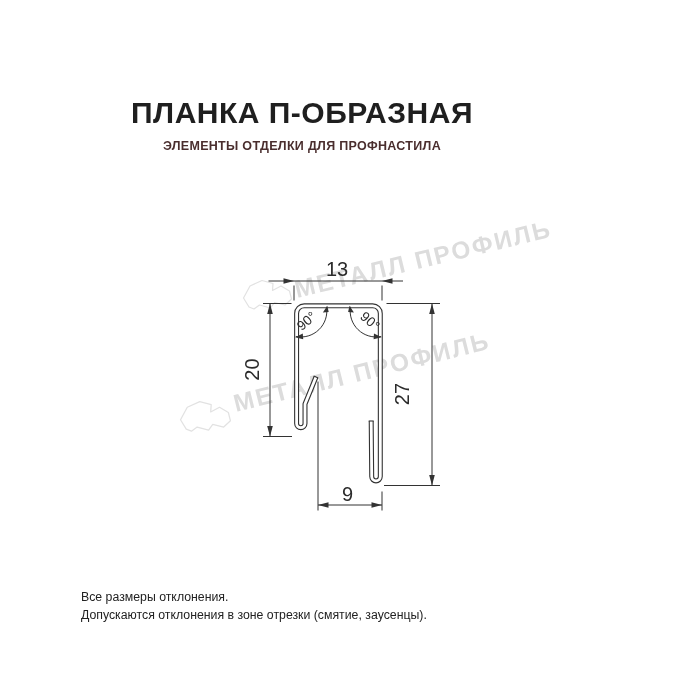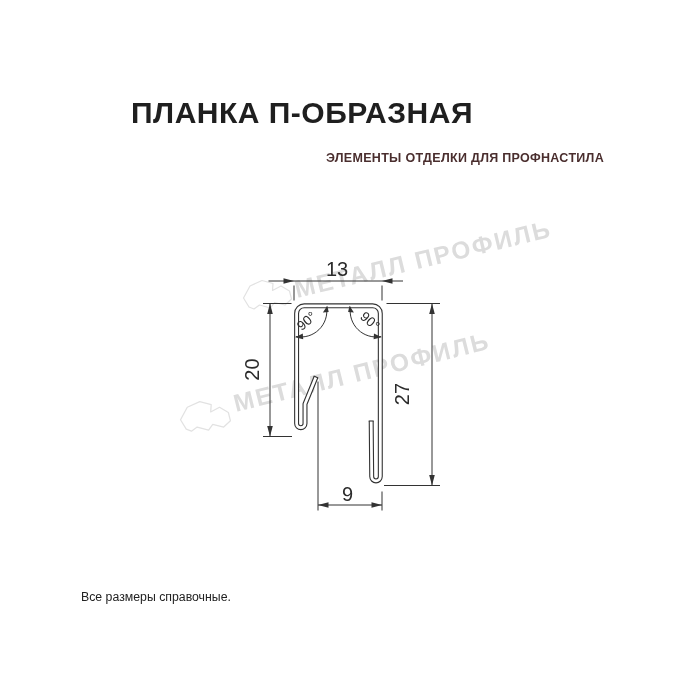--- a/index.html
+++ b/index.html
@@ -6,23 +6,22 @@
   body{
     width:700px;height:700px;position:relative;background:#ffffff;
     font-family:"Liberation Sans", sans-serif;overflow:hidden;
   }
   .header{position:absolute;top:96px;left:0;width:604px;text-align:center;}
   .title-line{
     font-size:30px;font-weight:bold;color:#1f1f1f;line-height:34px;
     letter-spacing:.5px;
   }
   .subtitle{
-    margin-top:21px;font-size:12.5px;font-weight:bold;color:#4a2e2e;
+    margin-top:9px;font-size:12.5px;font-weight:bold;color:#4a2e2e;
     letter-spacing:.3px;
-    text-align:right;
   }
   .drawing{position:absolute;left:0;top:0;}
   .footer{
     position:absolute;left:81px;top:588px;font-size:12.3px;color:#222222;
     line-height:18px;
   }
   svg text{font-family:"Liberation Sans", sans-serif;}
   .dim-text{font-size:20px;fill:#2b2b2b;}
   .angle-text{font-size:13.5px;fill:#2b2b2b;}
   .wm-text{font-size:24.5px;font-weight:bold;fill:#dcdcdc;letter-spacing:2px;}
@@ -98,14 +97,15 @@
 
   <g>
     <path d="M 350.5,306.8 A 26,26 0 0 0 381.2,336.5" fill="none" stroke="#333333" stroke-width="1"></path>
     <polygon points="349.5,305.8 353.9,312.6 348.1,311.9" fill="#333333"></polygon>
     <polygon points="381.6,337.2 374,333.6 373.6,339.2" fill="#333333"></polygon>
     <text class="angle-text" transform="translate(367,324.5) rotate(41)" text-anchor="middle">90°</text>
   </g>
 </svg>
 
 <div class="footer">
-  <div>Все размеры справочные.</div>
+  <div>Все размеры отклонения.</div>
+  <div>Допускаются отклонения в зоне отрезки (смятие, заусенцы).</div>
 </div>
 
 </body></html>

